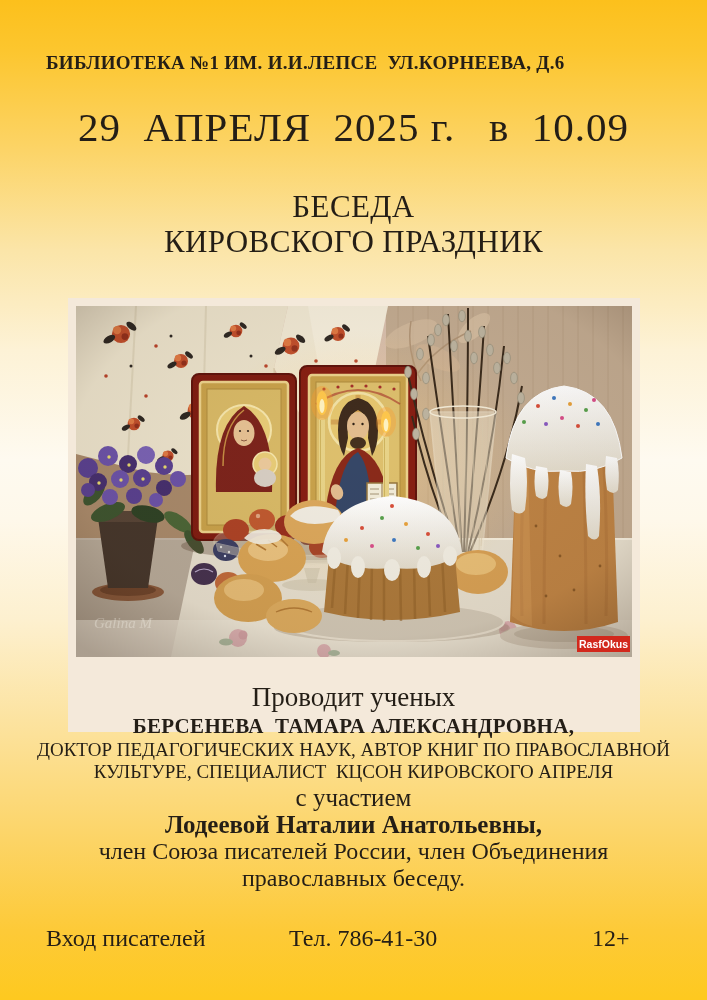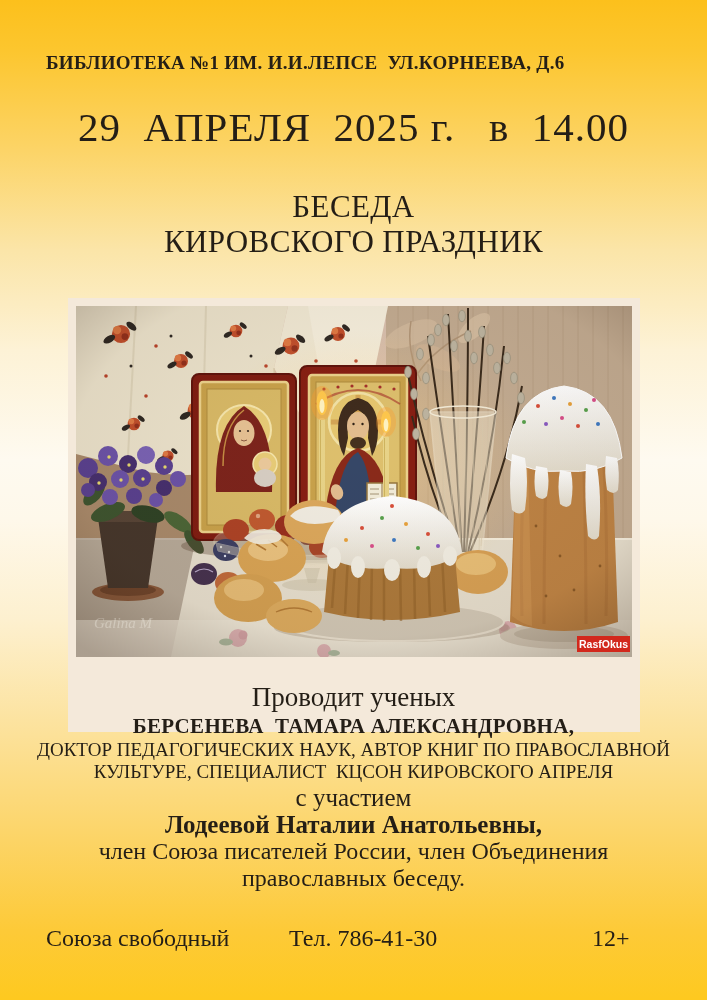--- a/index.html
+++ b/index.html
@@ -62,21 +62,21 @@
   .footer .phone{position:absolute;left:289px;top:0;}
   .footer .age{position:absolute;left:592px;top:0;}
 </style>
 </head>
 <body>
 
 <div class="poster">
 
   <div class="lib-line line">БИБЛИОТЕКА №1 ИМ. И.И.ЛЕПСЕ  УЛ.КОРНЕЕВА, Д.6</div>
 
-  <div class="date-line line">29  АПРЕЛЯ  2025 г.   в  14.00</div>
+  <div class="date-line line">29  АПРЕЛЯ  2025 г.   в  10.09</div>
 
   <div class="title-block">
     <div>БЕСЕДА</div>
     <div>КИРОВСКОГО ПРАЗДНИК</div>
   </div>
 
   <div class="photo-frame">
     <svg viewBox="0 0 556 351" role="img" xmlns="http://www.w3.org/2000/svg" aria-label="Пасхальный натюрморт: вышитый рушник с красными розами, складень с иконами Богородицы и Христа, две горящие свечи, ваза с вербой, крашеные яйца в стеклянной вазе, куличи с белой глазурью и посыпкой, булочки, фиалки в горшке">
       <defs>
         <radialGradient id="glow" cx="50%" cy="50%" r="50%">
@@ -432,18 +432,18 @@
   </div>
 
   <div class="guest-block">
     <div class="guest-intro line">с участием</div>
     <div class="guest-name line">Лодеевой Наталии Анатольевны,</div>
     <div class="guest-cred line">член Союза писателей России, член Объединения</div>
     <div class="guest-cred line">православных беседу.</div>
   </div>
 
   <div class="footer">
-    <span class="admission line">Союза свободный</span>
+    <span class="admission line">Вход писателей</span>
     <span class="phone line">Тел. 786-41-30</span>
     <span class="age line">12+</span>
   </div>
 
 </div>
 
 </body></html>

